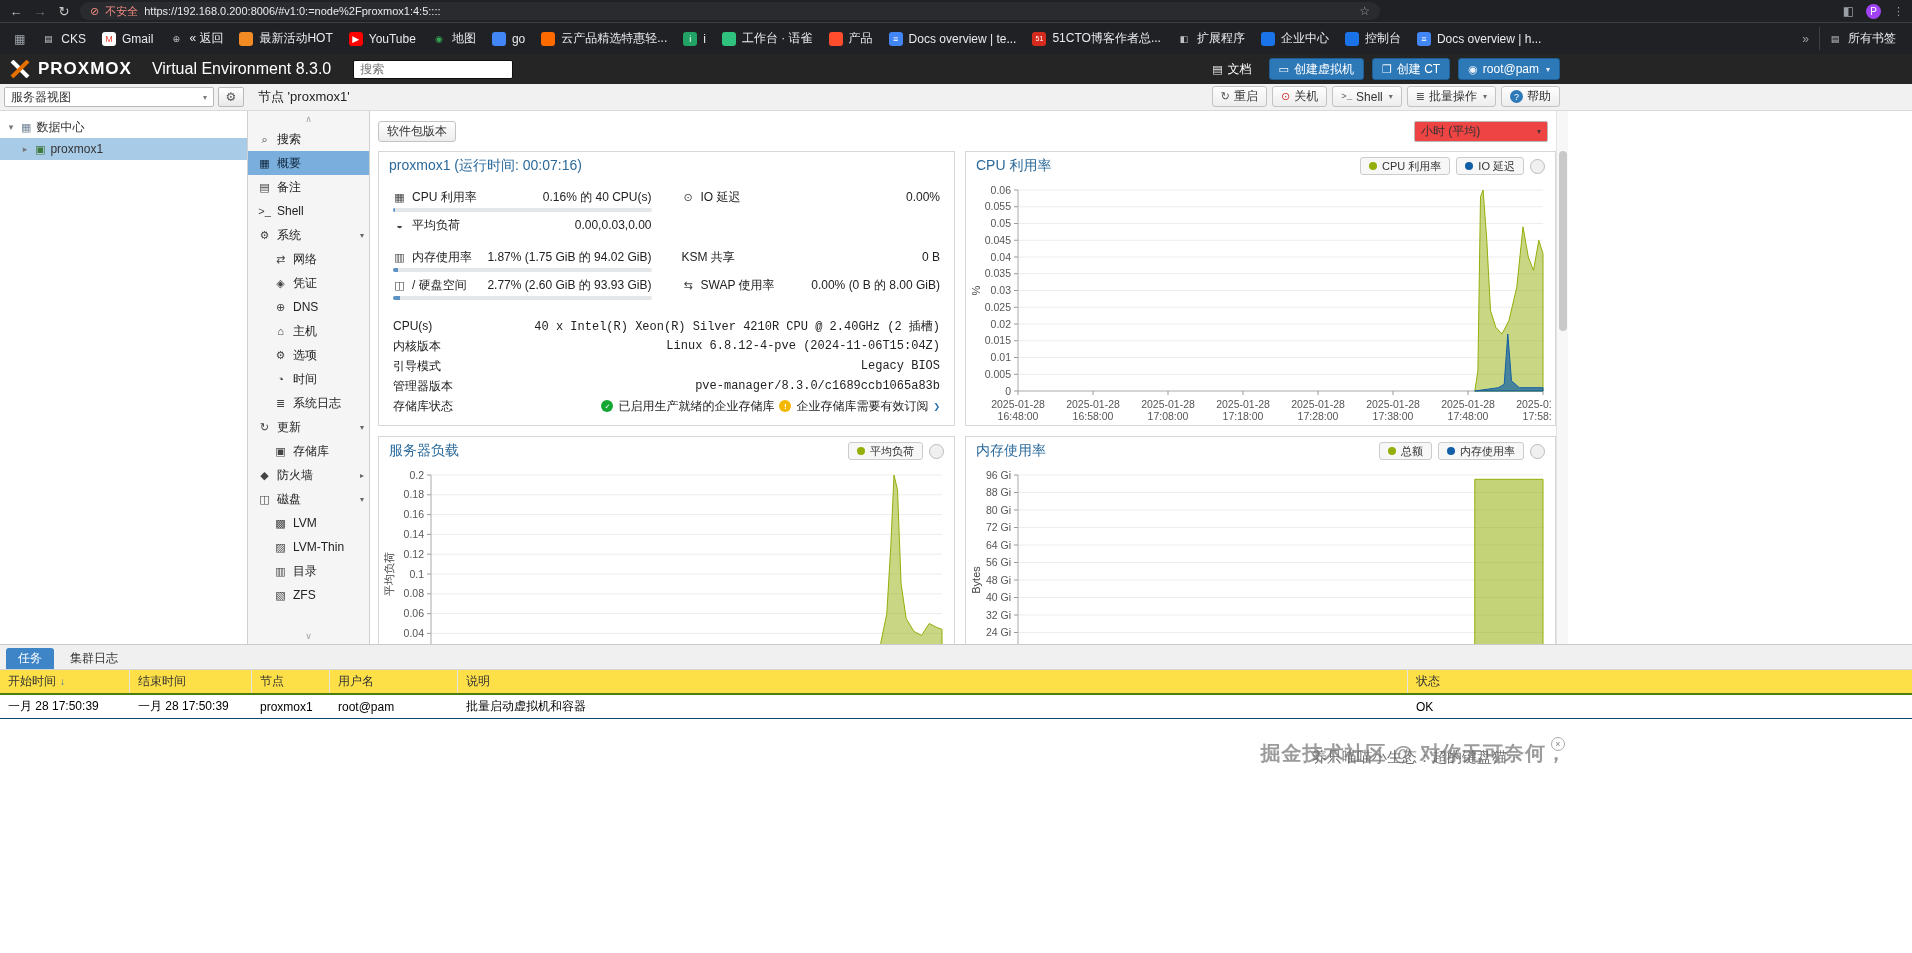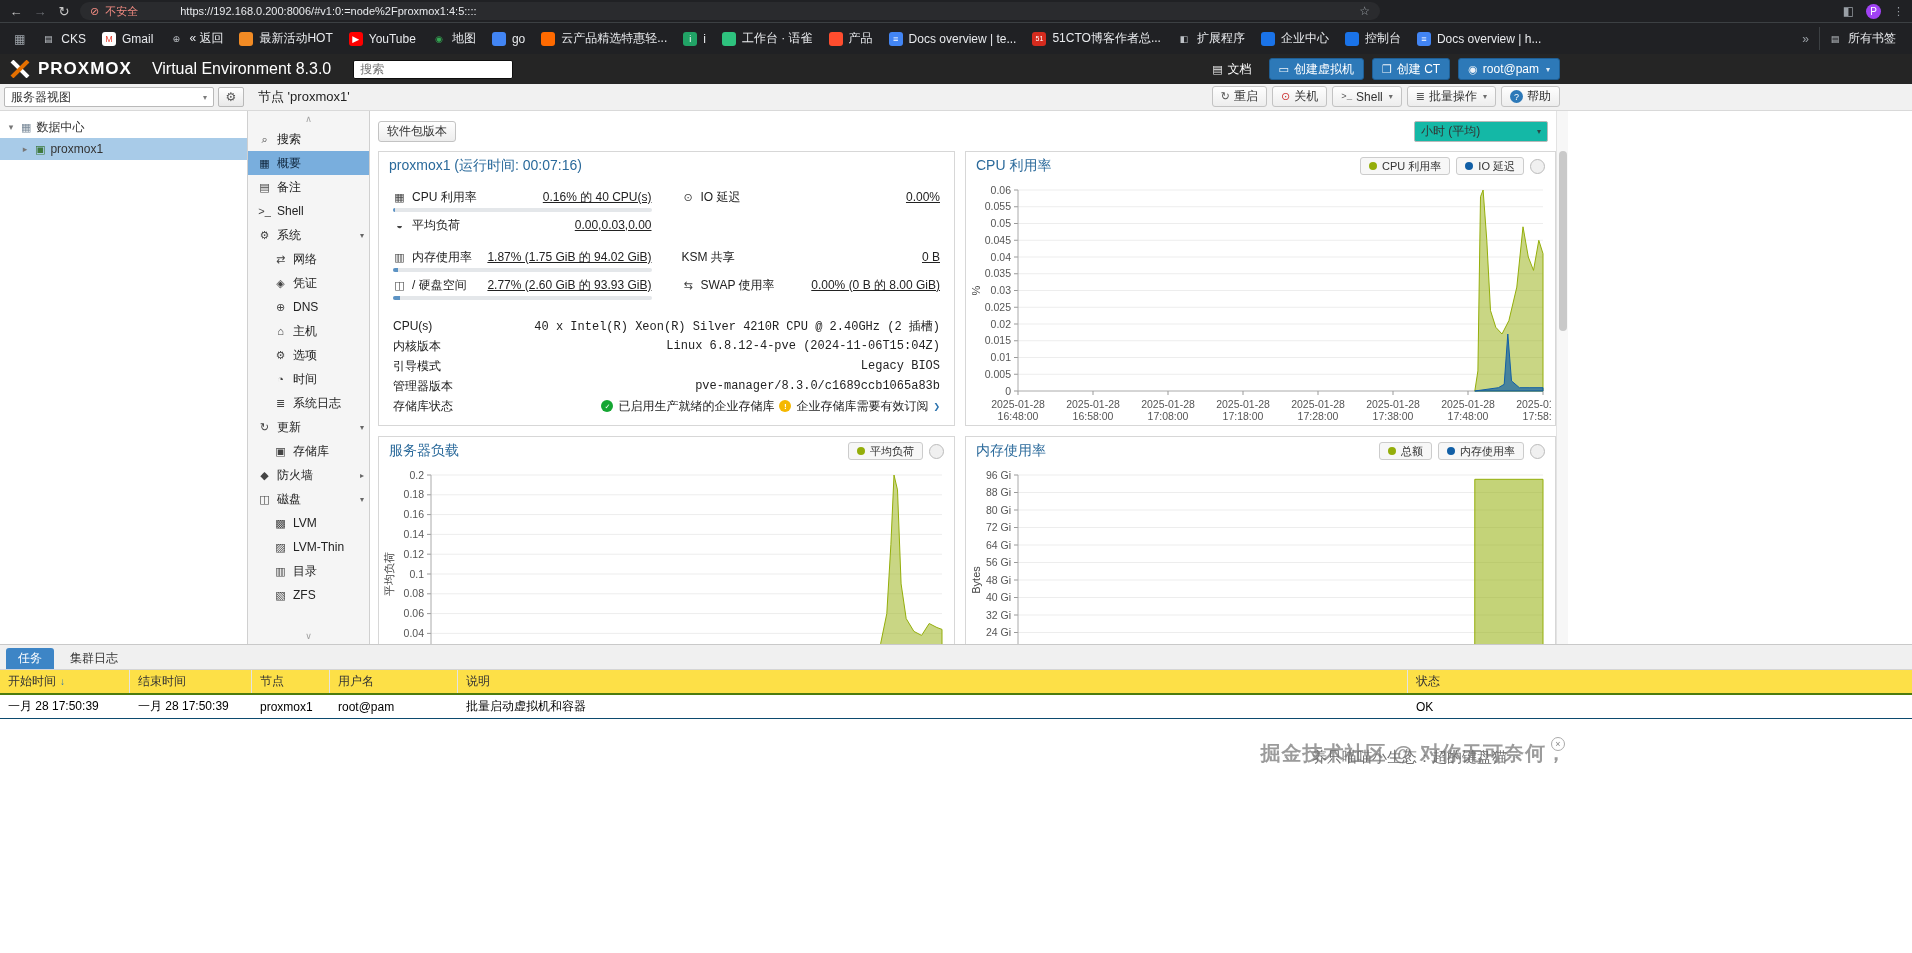--- a/index.html
+++ b/index.html
@@ -7,21 +7,21 @@
   *{box-sizing:border-box;}
   #root{position:relative;width:1912px;height:953px;background:#fff;}
 
   
   .addrbar{height:22px;background:#202124;display:flex;align-items:center;padding:0 8px;gap:8px;font-size:11px;color:#dadce0;}
   .nav-ic{width:16px;text-align:center;color:#c7c7c7;font-size:13px;cursor:default;}
   .nav-ic.dim{color:#6b6e73;}
   .addr-pill{display:flex;align-items:center;gap:6px;background:#2a2b2e;border-radius:11px;height:18px;padding:0 10px;width:1300px;}
   .sec-chip{color:#f28b82;font-size:11px;}
   .sec-label{color:#f28b82;}
-  .url{color:#e8eaed;white-space:nowrap;overflow:hidden;margin-left:36px;}
+  .url{color:#e8eaed;white-space:nowrap;overflow:hidden;}
   .star{margin-left:auto;color:#9aa0a6;font-size:12px;}
   .addr-right{margin-left:auto;display:flex;align-items:center;gap:12px;}
   .ext-square{color:#9aa0a6;font-size:12px;}
   .avatar{width:15px;height:15px;border-radius:50%;background:#a142f4;color:#fff;font-size:10px;display:flex;align-items:center;justify-content:center;}
   .kebab{color:#9aa0a6;}
 
   .bookmarks{height:32px;background:#202124;border-top:1px solid #3c4043;display:flex;align-items:center;padding:0 8px;font-size:12px;color:#e8eaed;gap:2px;}
   .apps-ic{color:#9aa0a6;padding:0 6px;font-size:12px;}
   .bm-list{display:flex;align-items:center;overflow:hidden;flex:1;white-space:nowrap;}
   .bm{display:flex;align-items:center;gap:6px;padding:3px 8px;border-radius:6px;flex:0 0 auto;}
@@ -70,38 +70,38 @@
   .menu-item{height:24px;display:flex;align-items:center;gap:6px;padding:0 14px 0 10px;position:relative;}
   .menu-item.child{padding-left:26px;}
   .menu-item.selected{background:#79aedd;color:#10263c;}
   .mi{width:13px;text-align:center;color:#444;font-size:11px;flex:0 0 auto;}
   .menu-item.selected .mi{color:#10263c;}
   .mcaret{position:absolute;right:5px;color:#666;font-size:8px;}
   .mlabel{white-space:nowrap;overflow:hidden;}
 
   .content{width:1186px;height:533px;overflow:hidden;background:#fff;flex:0 0 auto;}
   .content-top{height:40px;display:flex;align-items:center;justify-content:space-between;padding:0 8px;}
-  .range-select{width:134px;height:21px;background:#14b8a6;border:1px solid #b9b9b9;border-radius:2px;font-size:12px;color:#333;display:flex;align-items:center;justify-content:space-between;padding:0 6px;}
+  .range-select{width:134px;height:21px;background:#ef4444;border:1px solid #b9b9b9;border-radius:2px;font-size:12px;color:#333;display:flex;align-items:center;justify-content:space-between;padding:0 6px;}
   .panels{padding-left:8px;display:grid;grid-template-columns:577px 591px;gap:10px;height:493px;overflow:hidden;}
   .panel{border:1px solid #d7d7d7;background:#fff;overflow:hidden;}
   .p-row1{height:275px;}
   .p-row2{height:360px;}
   .panel-hd{height:28px;display:flex;align-items:center;padding:0 10px;gap:8px;}
   .panel-title{color:#2b6a9b;font-size:14px;}
   .legend{margin-left:auto;display:flex;gap:6px;align-items:center;}
   .lg-pill{height:18px;display:flex;align-items:center;gap:5px;padding:0 8px;border:1px solid #ccc;border-radius:3px;background:#f7f7f7;font-size:11px;color:#333;}
   .lg-dot{width:8px;height:8px;border-radius:50%;}
   .tool-circle{width:15px;height:15px;border-radius:50%;border:1px solid #bbb;background:#f0f0f0;}
 
   .summary-body{padding:6px 14px 0;}
   .metrics{display:grid;grid-template-columns:1fr 1fr;column-gap:30px;}
   .metric{min-height:24px;}
   .metric.gap-top{margin-top:8px;}
   .metric-row{display:flex;align-items:center;height:22px;font-size:12px;color:#222;gap:6px;}
-  .metric-row .mv{margin-left:auto;text-align:right;text-decoration:underline;}
+  .metric-row .mv{margin-left:auto;text-align:right;}
   .metric-bar{height:4px;background:#e4e7ea;border-radius:2px;overflow:hidden;margin:0 0 2px;}
   .metric-bar i{display:block;height:100%;background:#5c93c4;}
   .info-rows{margin-top:14px;}
   .info-row{display:flex;align-items:center;height:20px;font-size:12px;color:#222;}
   .info-row .iv{margin-left:auto;display:flex;align-items:center;gap:5px;font-family:Liberation Mono, monospace;}
   .st-ok{width:12px;height:12px;border-radius:50%;background:#15a633;color:#fff;font-size:8px;display:inline-flex;align-items:center;justify-content:center;}
   .st-warn{width:12px;height:12px;border-radius:50%;background:#f5b800;color:#fff;font-size:8px;font-weight:bold;display:inline-flex;align-items:center;justify-content:center;}
   .st-arrow{color:#2a72ad;font-weight:bold;font-size:11px;}
 
   .chart-body{position:relative;}

